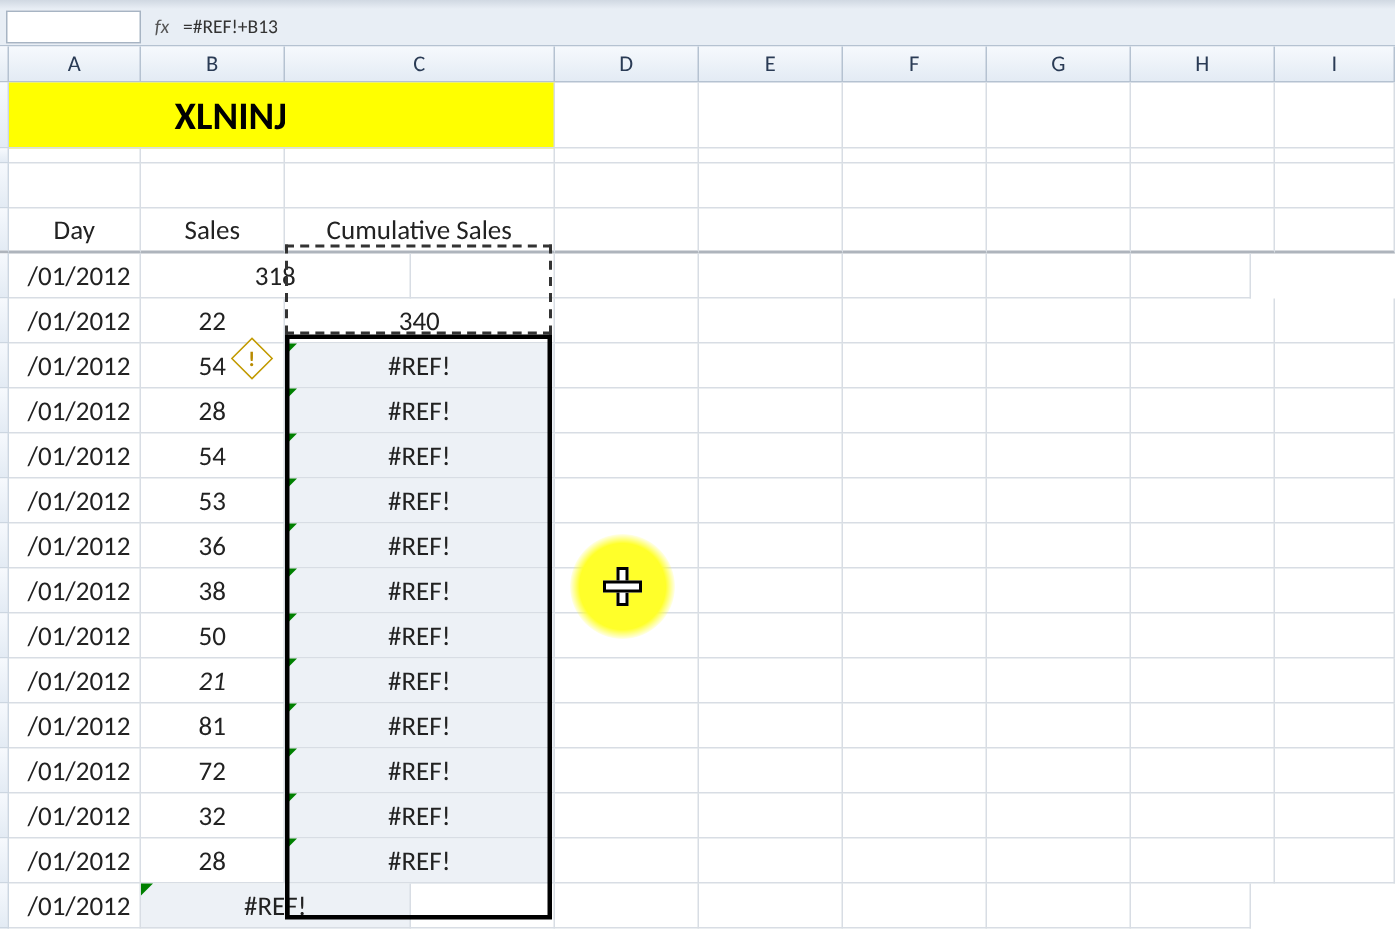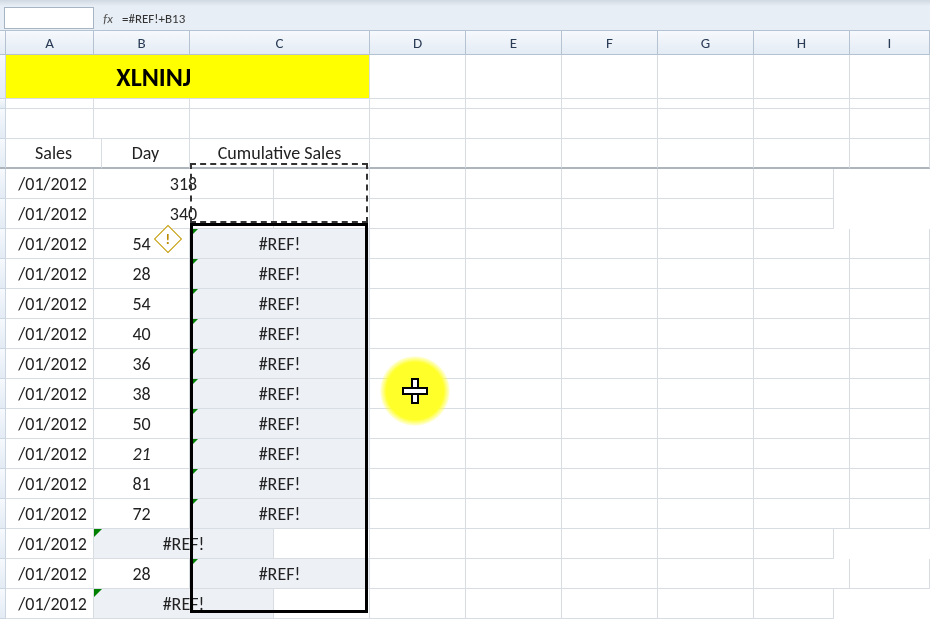--- a/index.html
+++ b/index.html
@@ -112,22 +112,22 @@
       <div class="cell " style="width: 180px;"></div>
       <div class="cell " style="width: 96px;"></div>
       <div class="cell " style="width: 96px;"></div>
       <div class="cell " style="width: 96px;"></div>
       <div class="cell " style="width: 96px;"></div>
       <div class="cell " style="width: 96px;"></div>
       <div class="cell " style="width: 80px;"></div>
     </div>
     <div class="row dbl-bot">
       <div class="rh"></div>
+      <div class="cell center" style="width: 88px;">Day</div>
       <div class="cell center" style="width: 96px;">Sales</div>
-      <div class="cell center" style="width: 88px;">Day</div>
       <div class="cell center" style="width: 180px;">Cumulative Sales</div>
       <div class="cell " style="width: 96px;"></div>
       <div class="cell " style="width: 96px;"></div>
       <div class="cell " style="width: 96px;"></div>
       <div class="cell " style="width: 96px;"></div>
       <div class="cell " style="width: 96px;"></div>
       <div class="cell " style="width: 80px;"></div>
     </div>
     <div class="row ">
       <div class="rh"></div>
@@ -136,20 +136,21 @@
       <div class="cell " style="width: 96px;"></div>
       <div class="cell " style="width: 96px;"></div>
       <div class="cell " style="width: 96px;"></div>
       <div class="cell " style="width: 96px;"></div>
       <div class="cell " style="width: 96px;"></div>
       <div class="cell " style="width: 80px;"></div>
     </div>
     <div class="row ">
       <div class="rh"></div>
       <div class="cell right" style="width: 88px;">/01/2012</div>
+      <div class="cell center" style="width: 96px;">22</div>
       <div class="cell center" style="width: 180px;">340</div>
       <div class="cell " style="width: 96px;"></div>
       <div class="cell " style="width: 96px;"></div>
       <div class="cell " style="width: 96px;"></div>
       <div class="cell " style="width: 96px;"></div>
       <div class="cell " style="width: 96px;"></div>
       <div class="cell " style="width: 80px;"></div>
     </div>
     <div class="row ">
       <div class="rh"></div>
@@ -183,21 +184,21 @@
       <div class="cell " style="width: 96px;"></div>
       <div class="cell " style="width: 96px;"></div>
       <div class="cell " style="width: 96px;"></div>
       <div class="cell " style="width: 96px;"></div>
       <div class="cell " style="width: 96px;"></div>
       <div class="cell " style="width: 80px;"></div>
     </div>
     <div class="row ">
       <div class="rh"></div>
       <div class="cell right" style="width: 88px;">/01/2012</div>
-      <div class="cell center" style="width: 96px;">40</div>
+      <div class="cell center" style="width: 96px;">53</div>
       <div class="cell center err-cell" style="width: 180px;">#REF!<div class="tri"></div></div>
       <div class="cell " style="width: 96px;"></div>
       <div class="cell " style="width: 96px;"></div>
       <div class="cell " style="width: 96px;"></div>
       <div class="cell " style="width: 96px;"></div>
       <div class="cell " style="width: 96px;"></div>
       <div class="cell " style="width: 80px;"></div>
     </div>
     <div class="row ">
       <div class="rh"></div>
@@ -267,20 +268,21 @@
       <div class="cell " style="width: 96px;"></div>
       <div class="cell " style="width: 96px;"></div>
       <div class="cell " style="width: 96px;"></div>
       <div class="cell " style="width: 96px;"></div>
       <div class="cell " style="width: 96px;"></div>
       <div class="cell " style="width: 80px;"></div>
     </div>
     <div class="row ">
       <div class="rh"></div>
       <div class="cell right" style="width: 88px;">/01/2012</div>
+      <div class="cell center" style="width: 96px;">32</div>
       <div class="cell center err-cell" style="width: 180px;">#REF!<div class="tri"></div></div>
       <div class="cell " style="width: 96px;"></div>
       <div class="cell " style="width: 96px;"></div>
       <div class="cell " style="width: 96px;"></div>
       <div class="cell " style="width: 96px;"></div>
       <div class="cell " style="width: 96px;"></div>
       <div class="cell " style="width: 80px;"></div>
     </div>
     <div class="row ">
       <div class="rh"></div>

